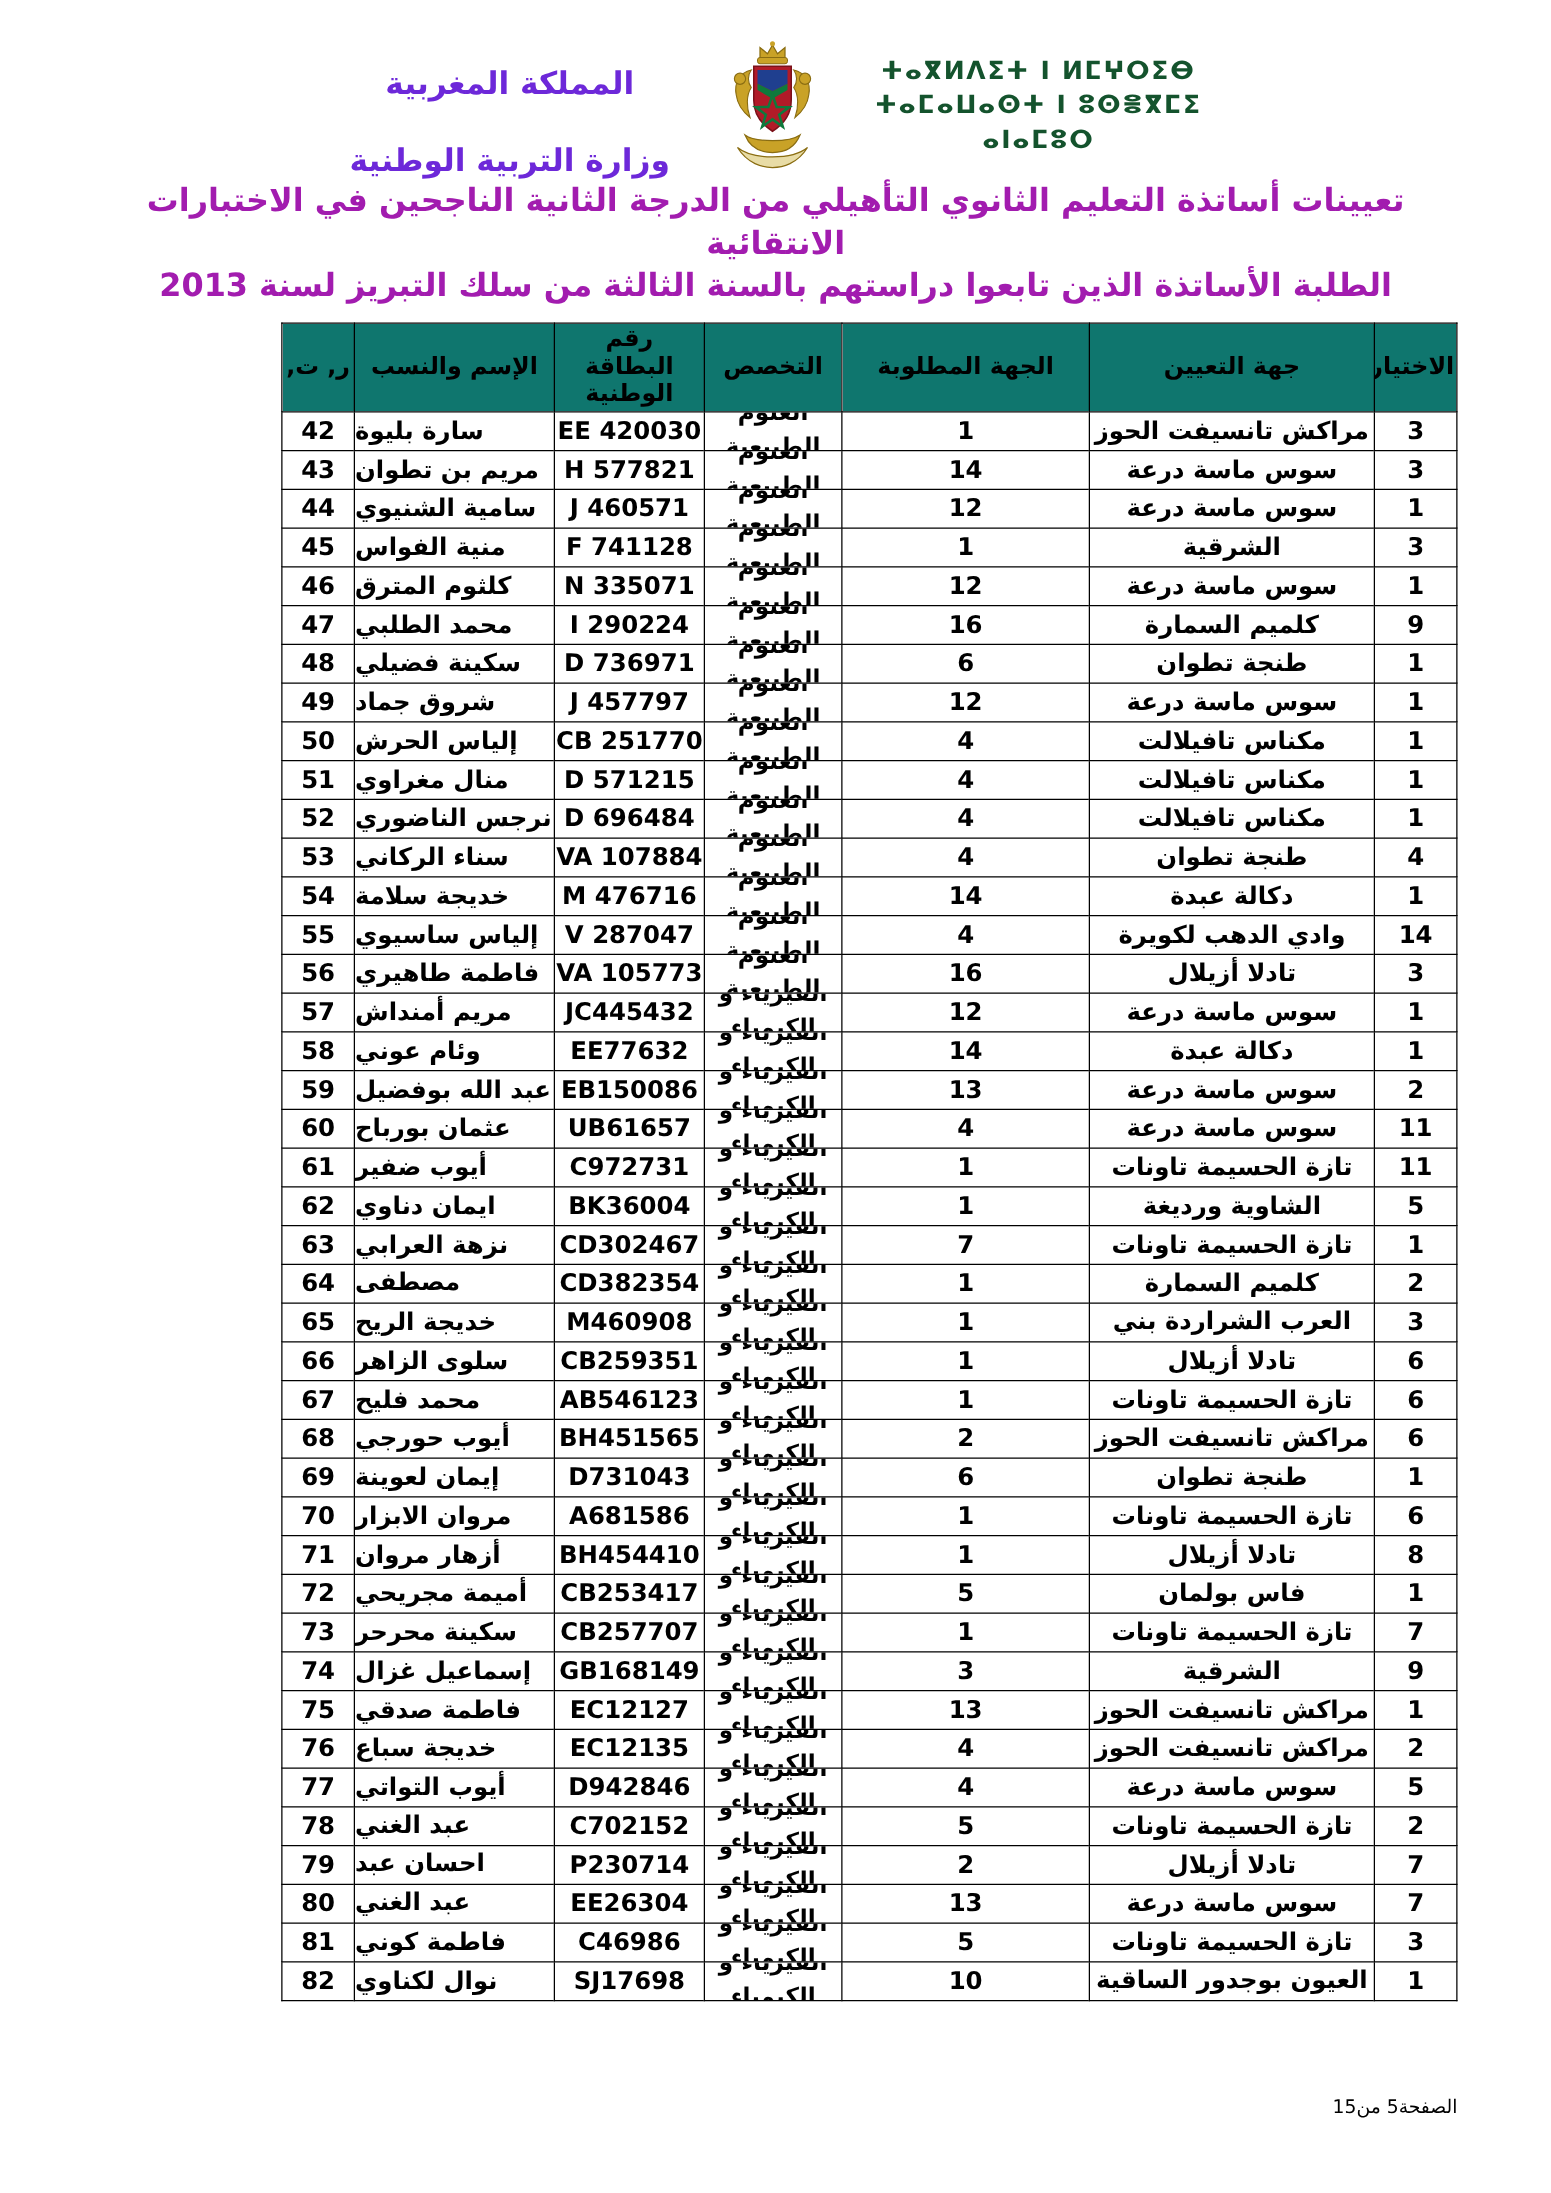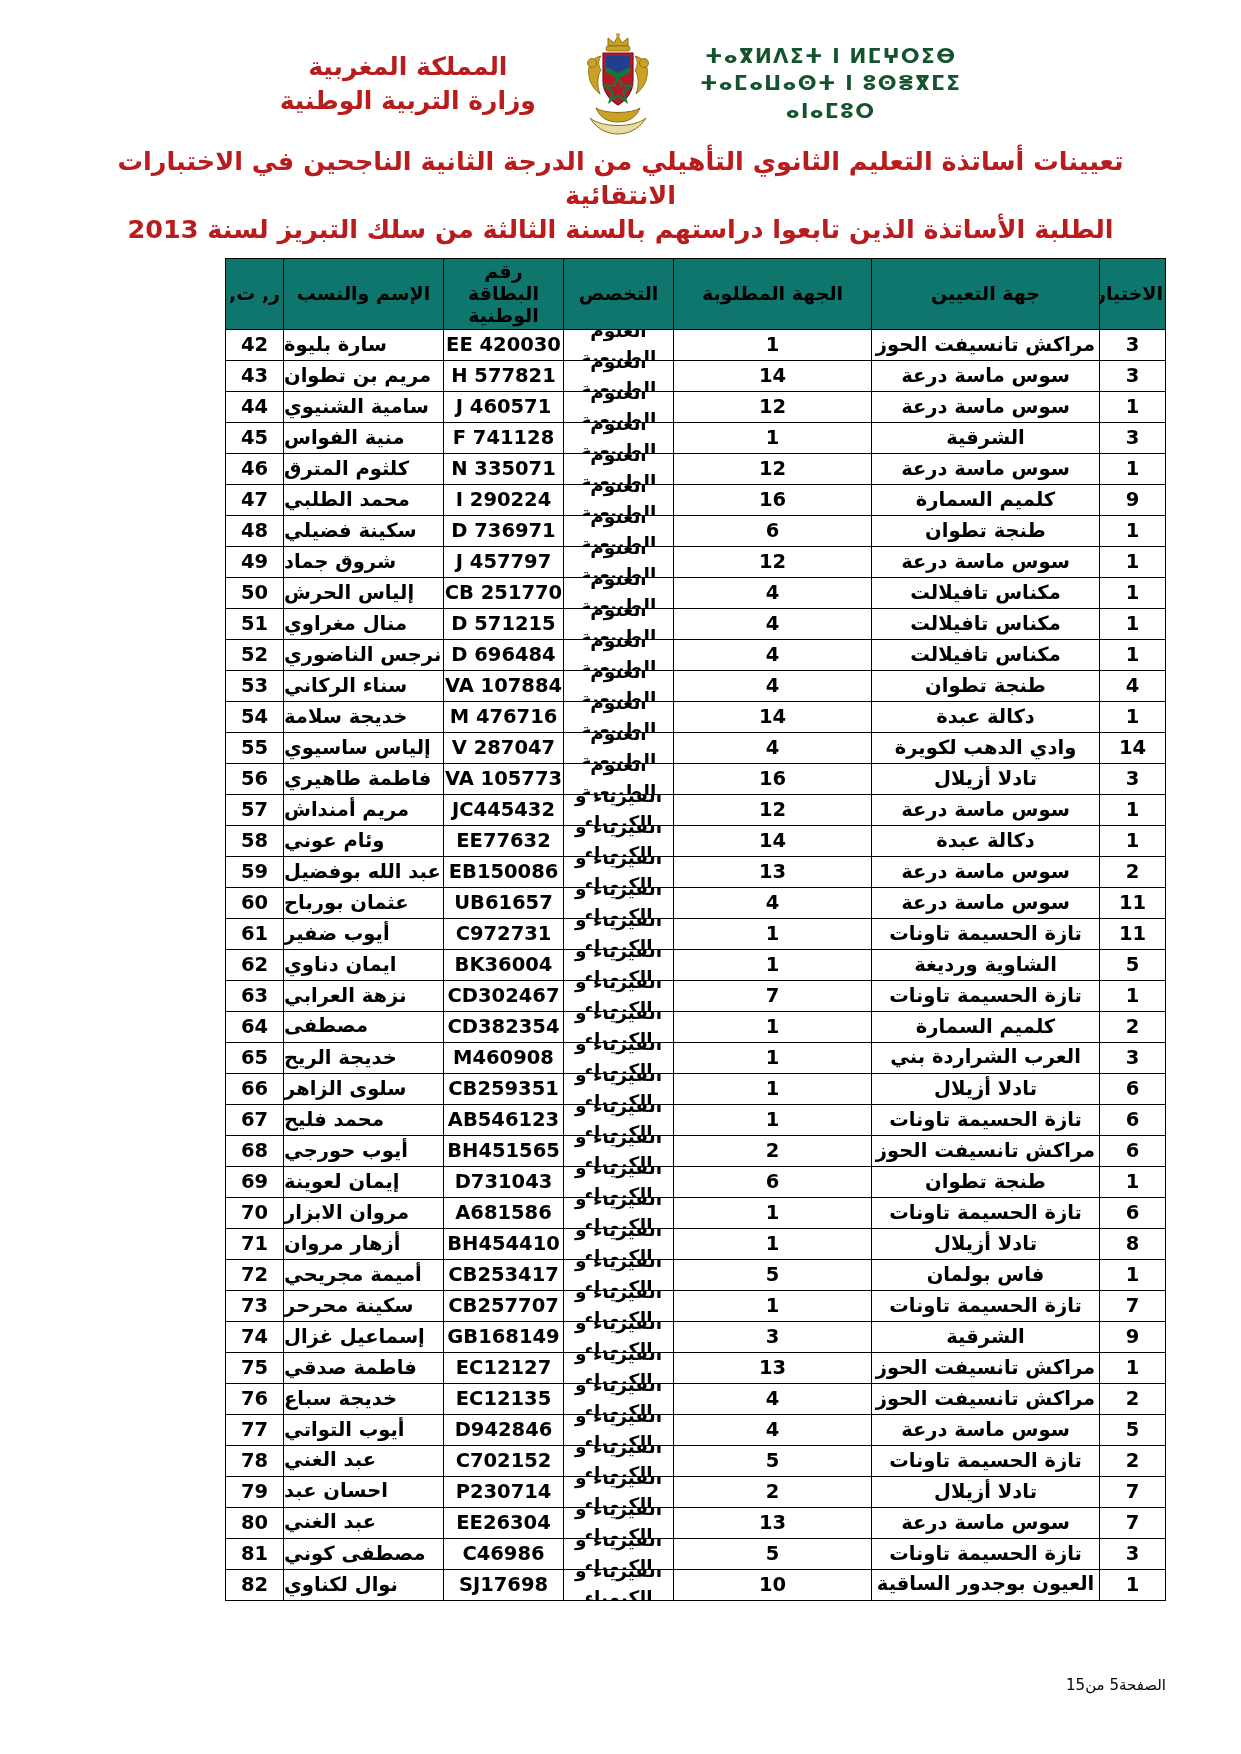--- a/index.html
+++ b/index.html
@@ -34,26 +34,27 @@
     height: 104px;
     margin: 10px 0 6px 0;
   }
 
   .lh-block {
     text-align: center;
     line-height: 1.38;
   }
 
   .lh-ar {
-    color: #b91c1c;
+    color: #6d28d9;
     font-family: "DejaVu Sans", sans-serif;
     font-weight: bold;
     font-size: 25px;
     letter-spacing: 0.3px;
     white-space: nowrap;
+    margin-top: 28px;
   }
 
   .lh-tif {
     color: #14532d;
     font-family: "DejaVu Sans", sans-serif;
     font-weight: bold;
     font-size: 20px;
     letter-spacing: 1.4px;
     direction: ltr;
     white-space: nowrap;
@@ -68,21 +69,21 @@
   }
   .emblem svg { display: block; }
 
   
   .doc-title {
     text-align: center;
     font-family: "DejaVu Sans", sans-serif;
     font-weight: bold;
     font-size: 25.5px;
     line-height: 1.34;
-    color: #b91c1c;
+    color: #a21caf;
     margin: 8px 0 12px 0;
     padding: 0 5px;
   }
   .doc-title .ln { display: block; }
 
   
   table.main {
     border-collapse: collapse;
     width: 940px;
     margin: 0 0 0 auto;
@@ -833,21 +834,21 @@
           <td class="choice">3</td>
           <td class="dest">
             <span class="dest-inner">تازة الحسيمة تاونات</span>
           </td>
           <td class="req">5</td>
           <td class="spec">
             <span class="spec-inner">الفيزياء و الكيمياء</span>
           </td>
           <td class="cin">C46986</td>
           <td class="name">
-            <span class="name-inner">مصطفى كوني</span>
+            <span class="name-inner">فاطمة كوني</span>
           </td>
           <td class="num">81</td>
         </tr>
         <tr>
           <td class="choice">1</td>
           <td class="dest">
             <span class="dest-inner">العيون بوجدور الساقية الحمراء</span>
           </td>
           <td class="req">10</td>
           <td class="spec">

